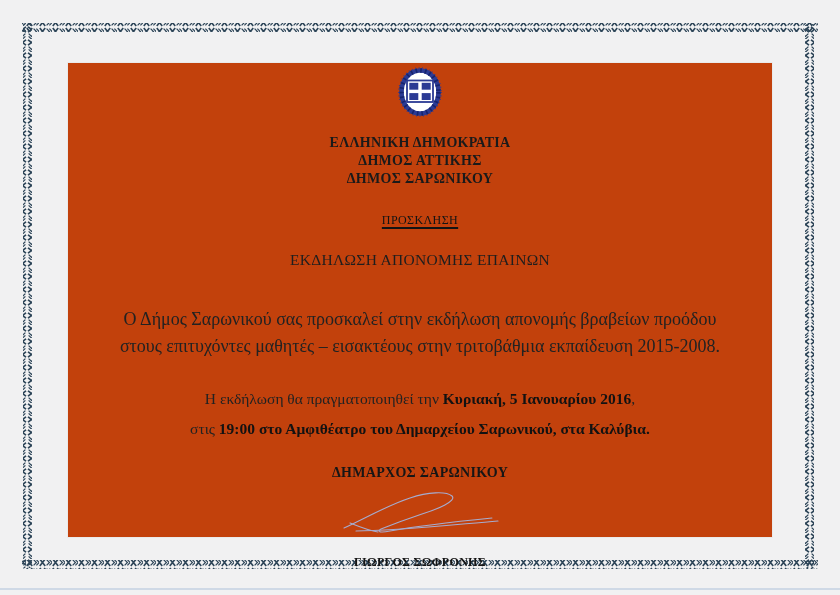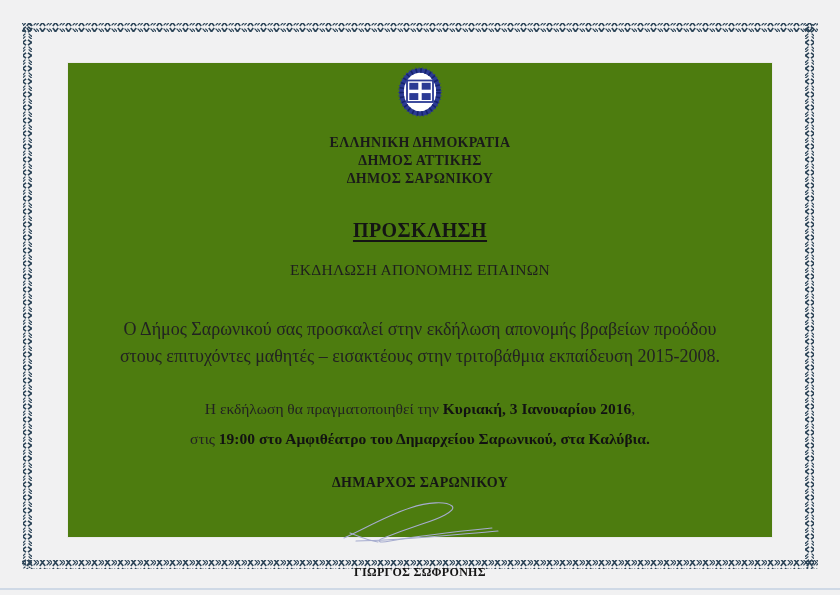--- a/index.html
+++ b/index.html
@@ -13,38 +13,38 @@
   .border-layer {
     position: absolute;
     left: 0; top: 0;
     width: 840px; height: 595px;
     pointer-events: none;
   }
   .paper {
     position: absolute;
     left: 67px; top: 62px;
     width: 706px; height: 476px;
-    background: #4d7c0f;
+    background: #c2410c;
     border: 1px solid #eaeaea;
     text-align: center;
     color: #1e1e1e;
   }
   .emblem-wrap { margin-top: 4px; }
   .gov-header {
     margin-top: 13px;
     font-weight: bold;
     font-size: 14px;
     line-height: 18px;
     letter-spacing: 0.3px;
     color: #1a1a1a;
   }
   .doc-title {
-    margin-top: 32px;
-    font-weight: bold;
-    font-size: 20px;
+    margin-top: 22px;
+    font-weight: normal;
+    font-size: 12px;
     line-height: 20px;
     letter-spacing: 0.4px;
     text-decoration: underline;
     text-underline-offset: 3px;
     text-decoration-thickness: 1.5px;
     color: #141414;
   }
   .doc-subtitle {
     margin-top: 20px;
     font-size: 15.5px;
@@ -138,21 +138,21 @@
   <div class="doc-title">ΠΡΟΣΚΛΗΣΗ</div>
 
   <div class="doc-subtitle">ΕΚΔΗΛΩΣΗ ΑΠΟΝΟΜΗΣ ΕΠΑΙΝΩΝ</div>
 
   <div class="body-par">
     <div>Ο Δήμος Σαρωνικού σας προσκαλεί στην εκδήλωση απονομής βραβείων προόδου</div>
     <div>στους επιτυχόντες μαθητές – εισακτέους στην τριτοβάθμια εκπαίδευση 2015-2008.</div>
   </div>
 
   <div class="event-par">
-    <div><span>Η εκδήλωση θα πραγματοποιηθεί την </span><b>Κυριακή, 3 Ιανουαρίου 2016</b><span>,</span></div>
+    <div><span>Η εκδήλωση θα πραγματοποιηθεί την </span><b>Κυριακή, 5 Ιανουαρίου 2016</b><span>,</span></div>
     <div><span>στις </span><b>19:00 στο Αμφιθέατρο του Δημαρχείου Σαρωνικού, στα Καλύβια.</b></div>
   </div>
 
   <div class="signer-title">ΔΗΜΑΡΧΟΣ ΣΑΡΩΝΙΚΟΥ</div>
 
   <div class="signature-wrap">
     <svg width="180" height="52" viewBox="0 0 180 52" xmlns="http://www.w3.org/2000/svg">
       <g stroke="#a6accf" stroke-width="1.1" fill="none" stroke-linecap="round">
         <path d="M14,42 C32,34 58,19 80,12 C98,6 116,5 122,10 C127,15 108,23 92,28 C74,34 56,41 51,43 C46,46 51,47 60,45 C82,41 122,36 162,32"></path>
         <path d="M26,45 C62,45 120,39 168,35"></path>

